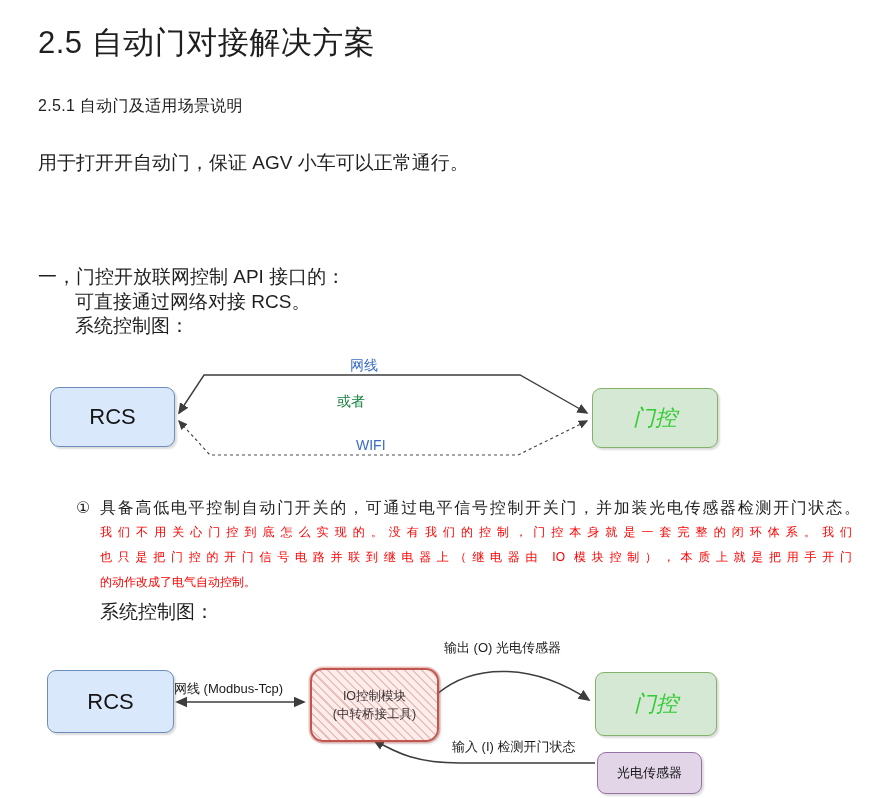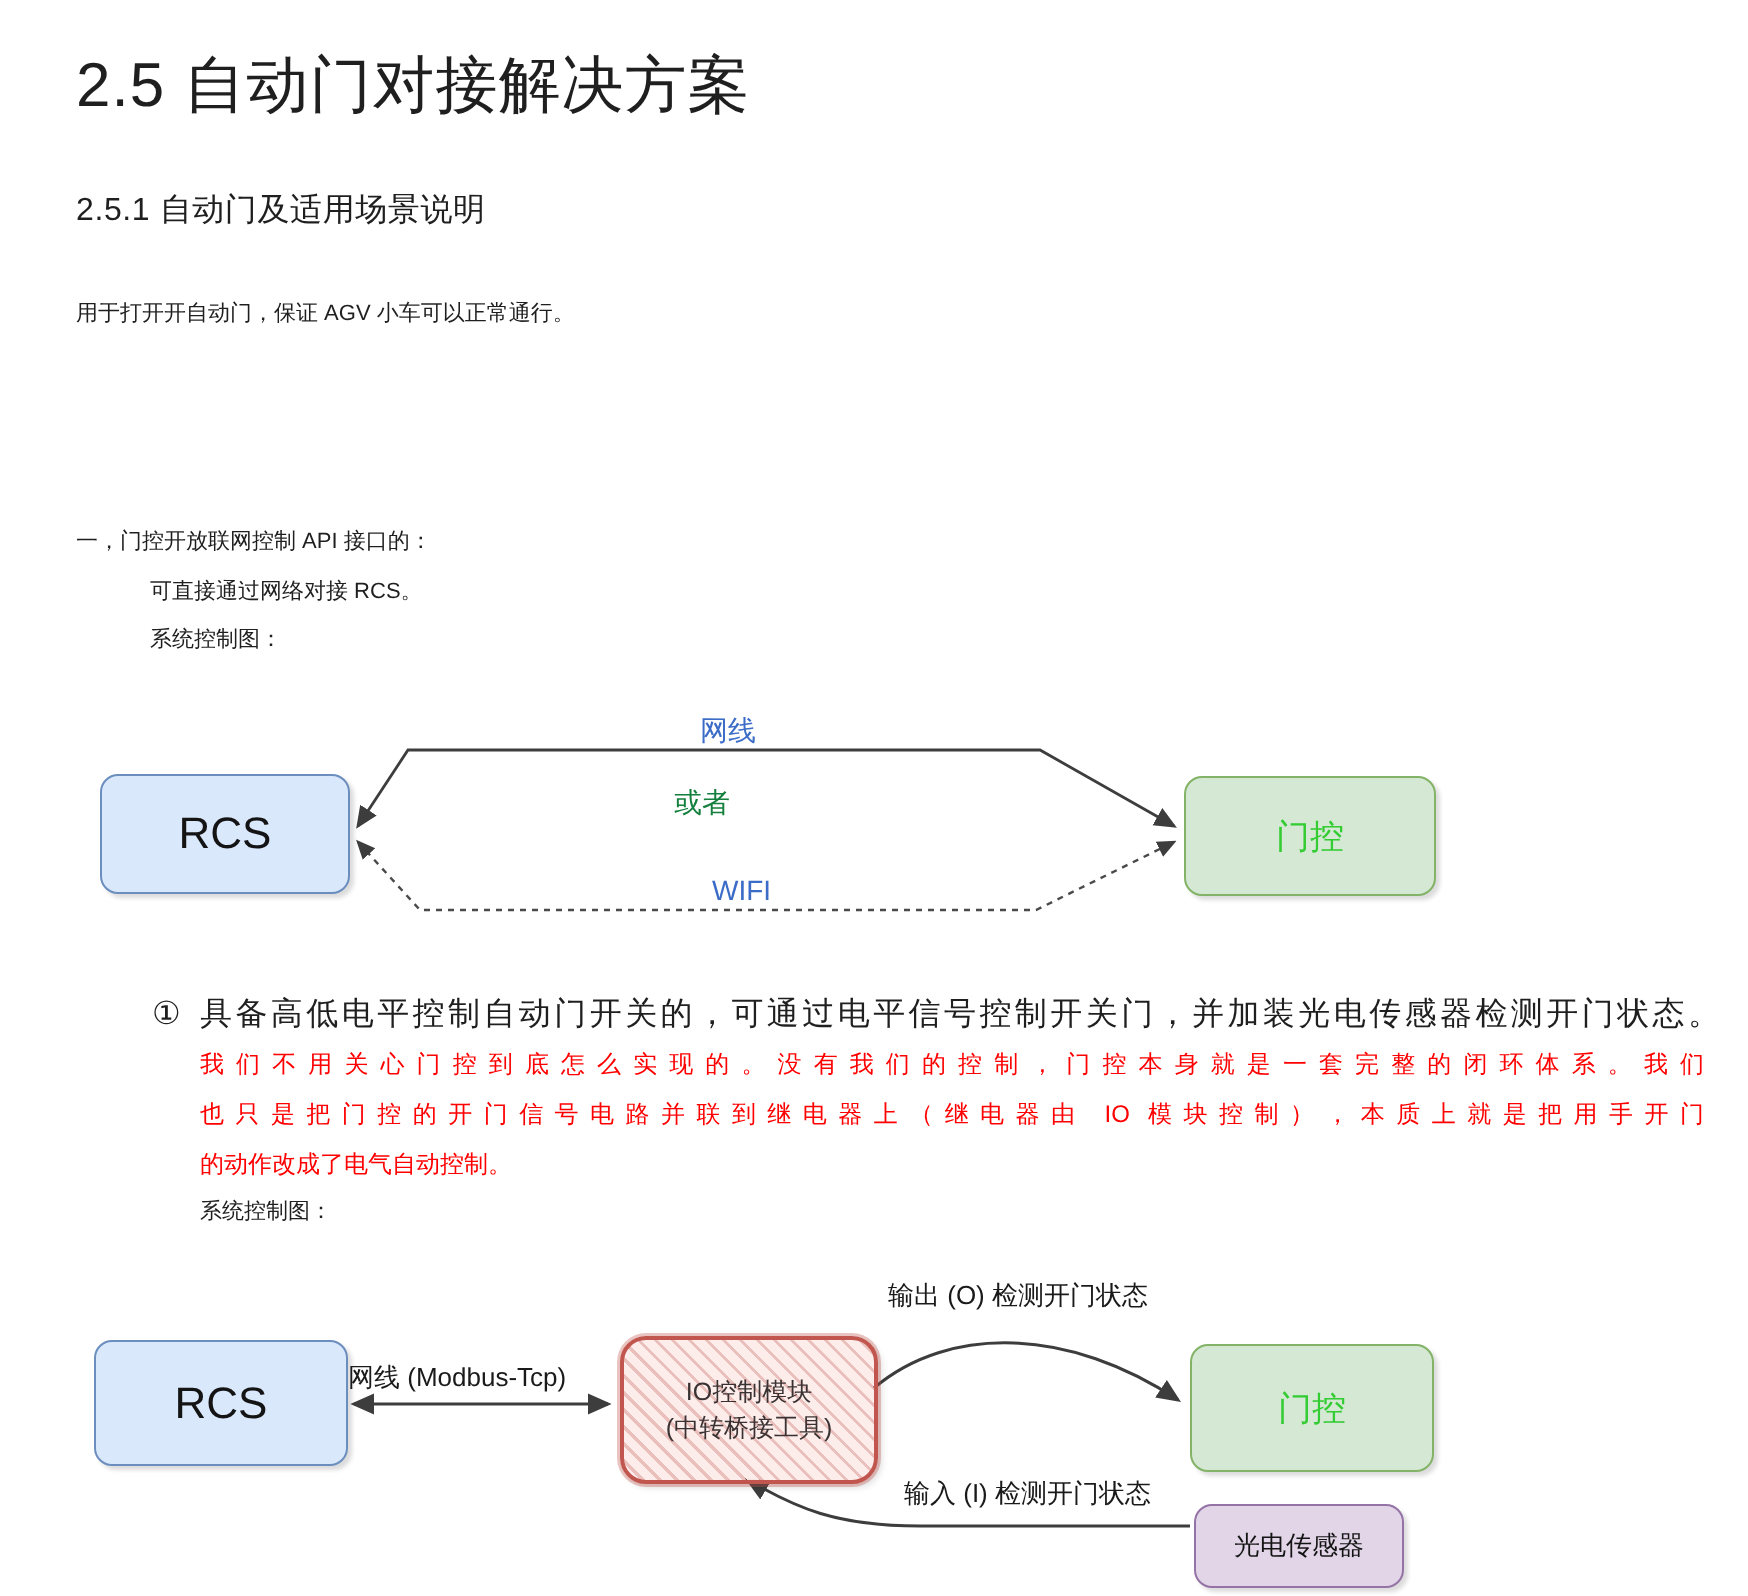--- a/index.html
+++ b/index.html
@@ -3,33 +3,33 @@
 <meta charset="utf-8">
 <style>
   html,body{margin:0;padding:0;background:#ffffff;}
   .page{
     position:relative;width:874px;height:798px;background:#ffffff;overflow:hidden;
     font-family:"Liberation Sans","DejaVu Sans",sans-serif;color:#1f1f1f;
   }
   .abs{position:absolute;line-height:1.25;white-space:nowrap;}
   .h1{font-size:31px;letter-spacing:0.5px;}
   .h2{font-size:16px;letter-spacing:0.3px;}
-  .body-text{font-size:11px;}
+  .body-text{font-size:19px;}
   .note{color:#ff0000;font-size:12px;}
   .just{text-align:justify;text-align-last:justify;white-space:normal;overflow:hidden;}
   .item-text{font-size:16px;}
   
   .diagram{position:absolute;left:0;width:874px;}
   .diagram svg{position:absolute;left:0;top:0;}
   .node{
     position:absolute;display:flex;align-items:center;justify-content:center;
     border-radius:9px;box-shadow:2px 2px 2px rgba(0,0,0,0.14);text-align:center;
   }
   .node-rcs{background:#dae8fc;border:1px solid #6c8ebf;font-size:22px;color:#141414;}
-  .node-door{background:#d5e8d4;border:1px solid #82b366;font-size:17px;color:#33cc33;}
+  .node-door{background:#d5e8d4;border:1px solid #82b366;font-size:22px;color:#33cc33;font-style:italic;}
   .node-sensor{background:#e1d5e7;border:1px solid #9673a6;font-size:13px;color:#141414;}
   .node-io{
     border:2px solid #c0564e;border-radius:13px;
     background:repeating-linear-gradient(45deg,
       rgba(200,88,80,0.38) 0px, rgba(200,88,80,0.38) 1.5px,
       rgba(252,236,234,0.95) 1.5px, rgba(252,236,234,0.95) 6px);
     box-shadow:0 0 0 1.5px rgba(192,86,78,0.35), 2px 2px 3px rgba(0,0,0,0.12);
     font-size:12.5px;color:#3a3232;line-height:1.45;
   }
   .edge-label{position:absolute;font-size:13px;color:#1a1a1a;white-space:nowrap;}
@@ -97,17 +97,17 @@
         <div>(中转桥接工具)</div>
       </div>
     </div>
     <div class="node node-door" style="left:595px;top:40px;width:120px;height:62px;">
       <span>门控</span>
     </div>
     <div class="node node-sensor" style="left:597px;top:120px;width:103px;height:40px;">
       <span>光电传感器</span>
     </div>
     <div class="edge-label" style="left:174px;top:48px;">网线 (Modbus-Tcp)</div>
-    <div class="edge-label" style="left:444px;top:7px;">输出 (O) 检测开门状态</div>
+    <div class="edge-label" style="left:444px;top:7px;">输出 (O) 光电传感器</div>
     <div class="edge-label" style="left:452px;top:106px;">输入 (I) 检测开门状态</div>
   </div>
 
 </div>
 
 </body></html>

